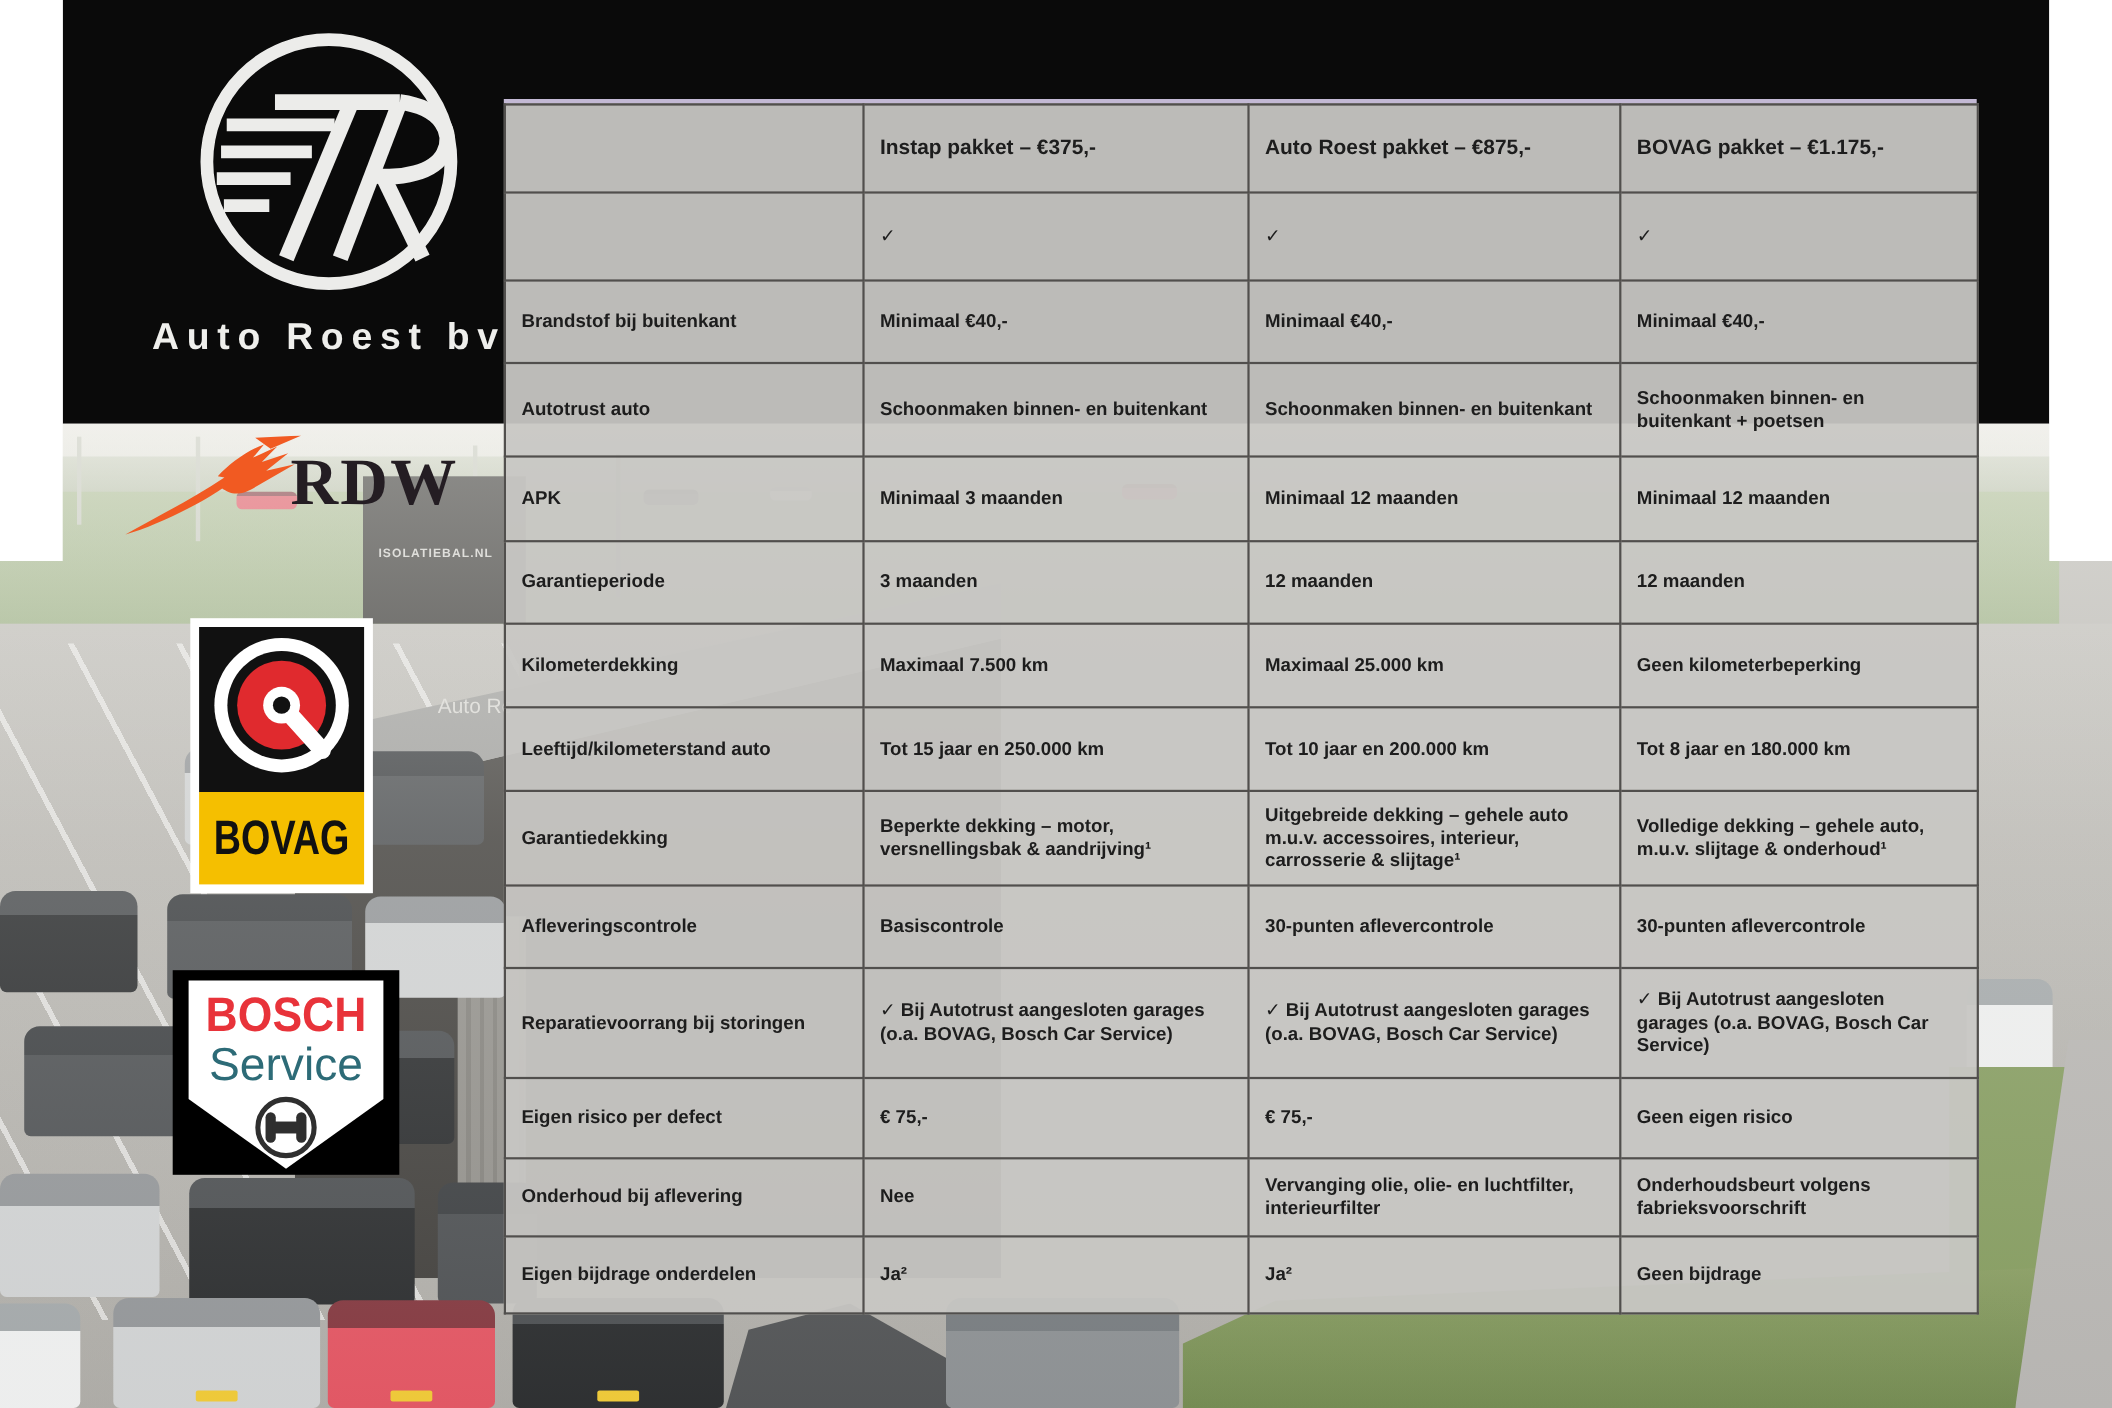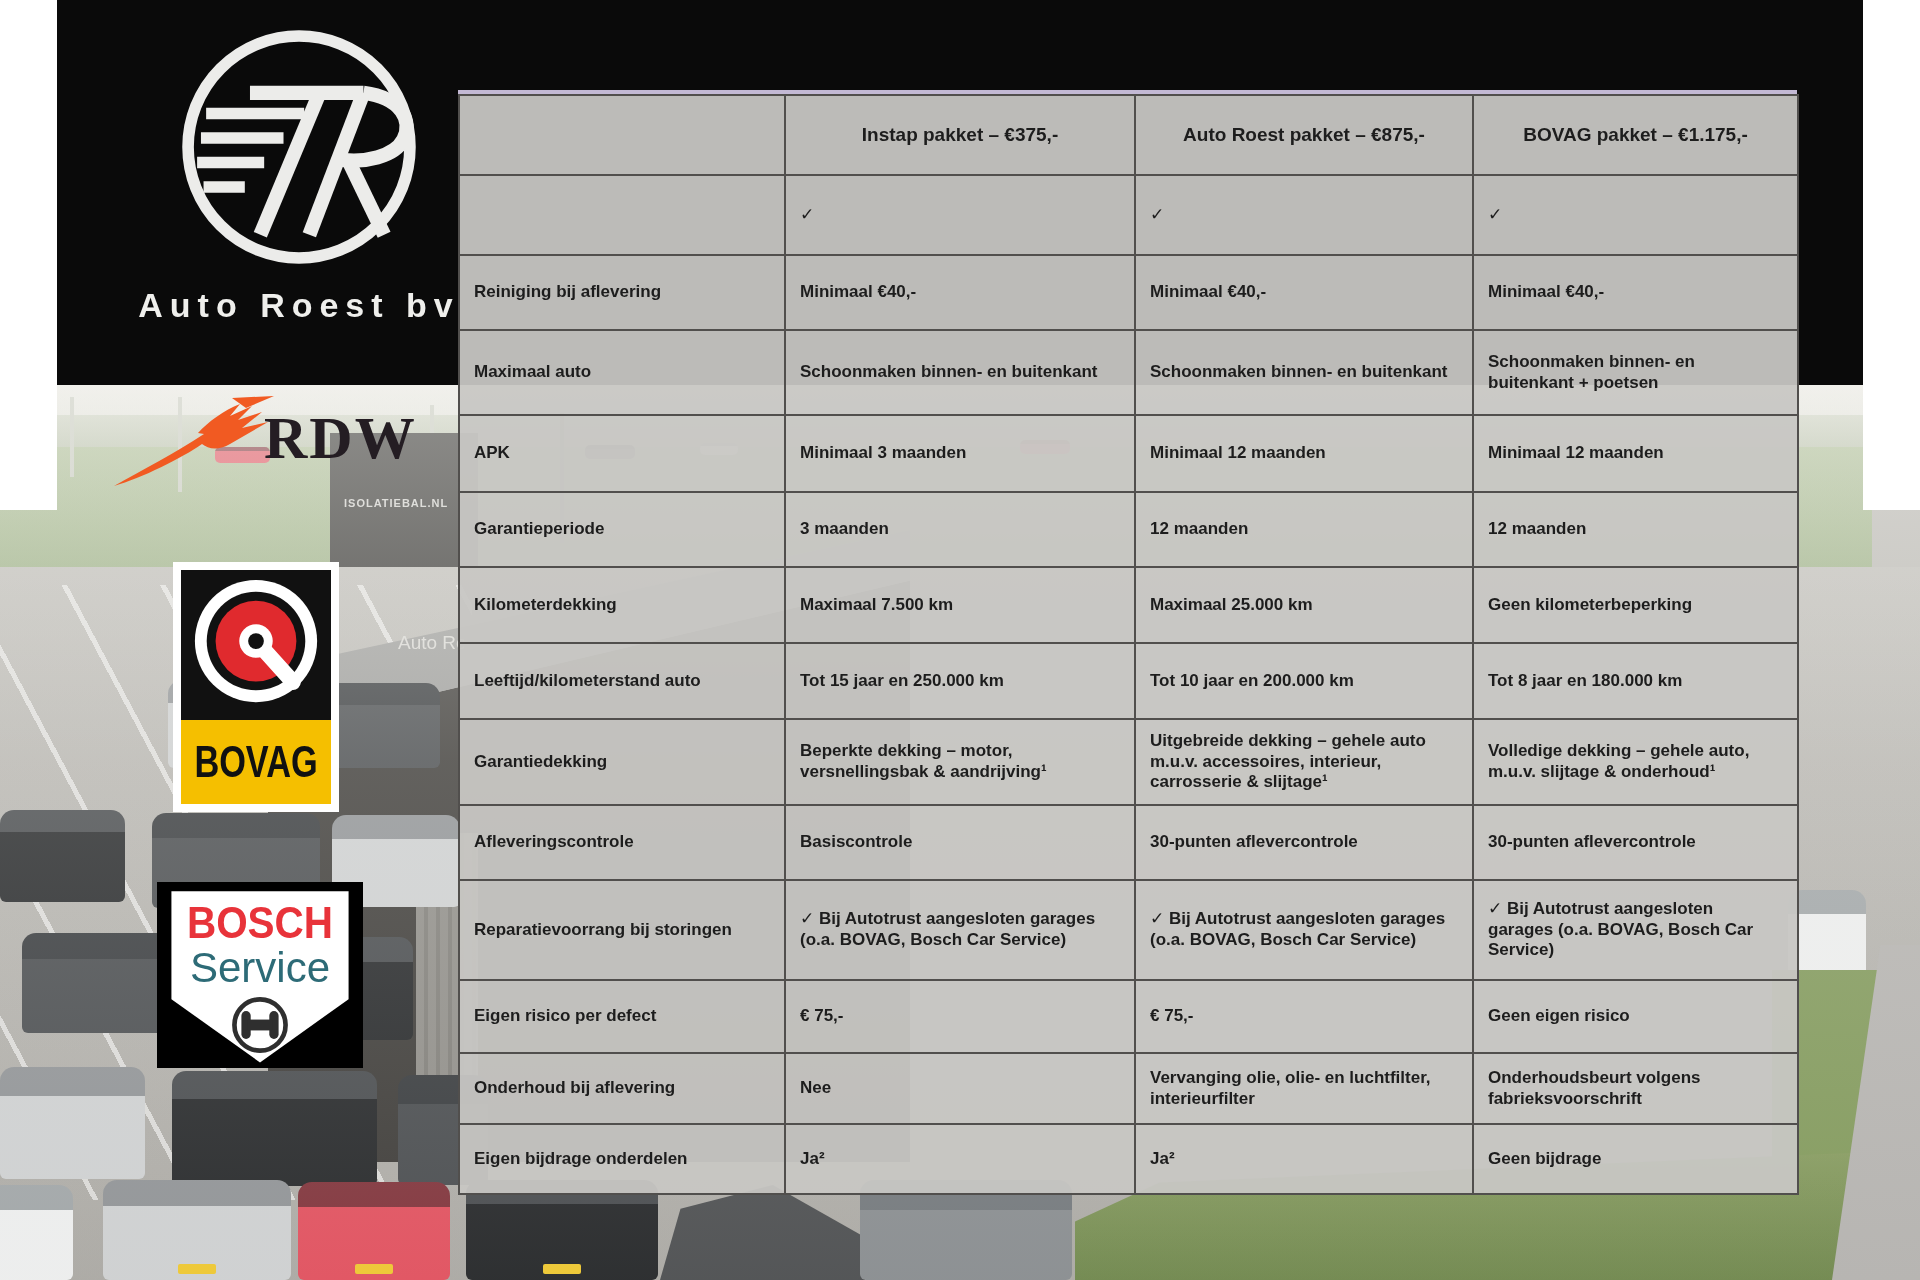--- a/index.html
+++ b/index.html
@@ -68,21 +68,21 @@
   .bosch-word{position:absolute;width:100%;text-align:center;}
   .bw1{top:16px;color:#e8333a;font-size:44px;font-weight:bold;transform:scaleX(.92);}
   .bw2{top:62px;color:#2d6b77;font-size:42px;font-weight:normal;}
   .bosch svg{position:absolute;left:50%;top:112px;transform:translateX(-50%);}
 
   
   .pkg-wrap{position:absolute;left:458px;top:90px;width:1339px;z-index:70;border-top:4px solid #c3b9d4;}
   table.pkg{border-collapse:collapse;table-layout:fixed;width:1339px;background:rgba(200,199,196,.94);}
   table.pkg th,table.pkg td{border:2px solid #514f4d;vertical-align:middle;padding:6px 14px;
         color:#1d1d1d;font-weight:bold;line-height:1.22;word-wrap:break-word;}
-  table.pkg th{font-size:19px;text-align:center;}
+  table.pkg th{font-size:19px;text-align:left;}
   table.pkg td{font-size:17px;}
 </style>
 </head>
 <body>
 
 <div class="canvas">
 
   <div class="photo">
     <div class="sky"></div>
     <div class="trees"></div>
@@ -212,27 +212,27 @@
           </tr>
       </thead>
       <tbody>
           <tr style="height: 80px;">
             <td></td>
             <td>✓</td>
             <td>✓</td>
             <td>✓</td>
           </tr>
           <tr style="height: 75px;">
-            <td>Reiniging bij aflevering</td>
+            <td>Brandstof bij buitenkant</td>
             <td>Minimaal €40,-</td>
             <td>Minimaal €40,-</td>
             <td>Minimaal €40,-</td>
           </tr>
           <tr style="height: 85px;">
-            <td>Maximaal auto</td>
+            <td>Autotrust auto</td>
             <td>Schoonmaken binnen- en buitenkant</td>
             <td>Schoonmaken binnen- en buitenkant</td>
             <td>Schoonmaken binnen- en buitenkant + poetsen</td>
           </tr>
           <tr style="height: 77px;">
             <td>APK</td>
             <td>Minimaal 3 maanden</td>
             <td>Minimaal 12 maanden</td>
             <td>Minimaal 12 maanden</td>
           </tr>

